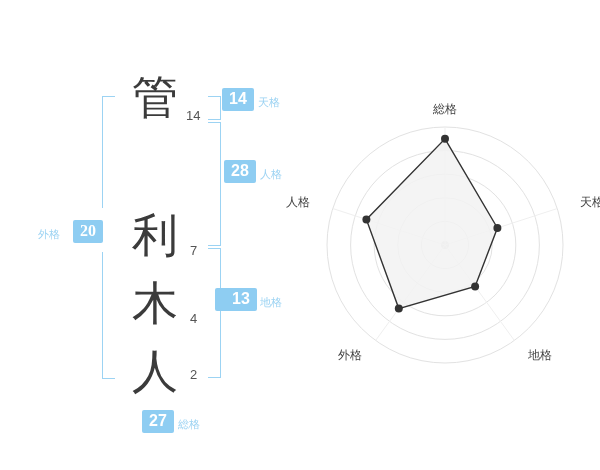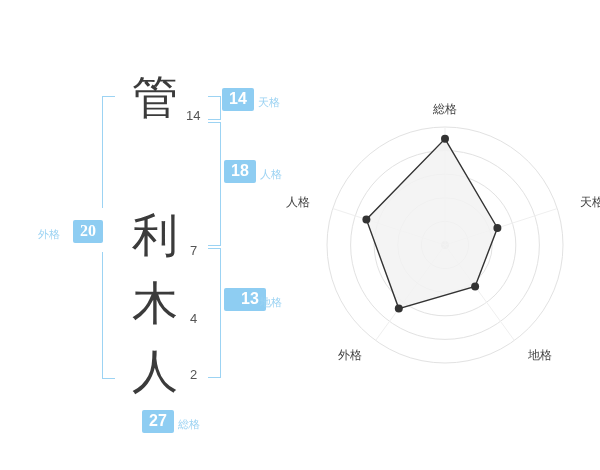--- a/index.html
+++ b/index.html
@@ -70,21 +70,21 @@
     font-size: 11px;
     color: #9cd3f3;
   }
 
   .b-tenkaku { left: 222px; top: 88px; }
   .l-tenkaku { left: 258px; top: 95px; }
 
   .b-jinkaku { left: 224px; top: 160px; }
   .l-jinkaku { left: 260px; top: 167px; }
 
-  .b-chikaku { left: 224px; top: 288px; padding-left: 17px; }
+  .b-chikaku { left: 215px; top: 288px; padding-left: 17px; }
   .l-chikaku { left: 260px; top: 295px; }
 
   .b-gaikaku { left: 73px; top: 220px; font-family: Liberation Serif, serif; }
   .l-gaikaku { left: 38px; top: 227px; }
 
   .b-soukaku { left: 142px; top: 410px; text-align: center; }
   .l-soukaku { left: 178px; top: 417px; }
 
   
   .brk {
@@ -134,21 +134,21 @@
     <div class="kanji kanji-4">人</div>
 
     <div class="stroke-num sn-1">14</div>
     <div class="stroke-num sn-2">7</div>
     <div class="stroke-num sn-3">4</div>
     <div class="stroke-num sn-4">2</div>
 
     <div class="badge b-tenkaku">14</div>
     <div class="badge-label l-tenkaku">天格</div>
 
-    <div class="badge b-jinkaku">18</div>
+    <div class="badge b-jinkaku">28</div>
     <div class="badge-label l-jinkaku">人格</div>
 
     <div class="badge b-chikaku">13</div>
     <div class="badge-label l-chikaku">地格</div>
 
     <div class="badge b-gaikaku">20</div>
     <div class="badge-label l-gaikaku">外格</div>
 
     <div class="badge b-soukaku">27</div>
     <div class="badge-label l-soukaku">総格</div>

